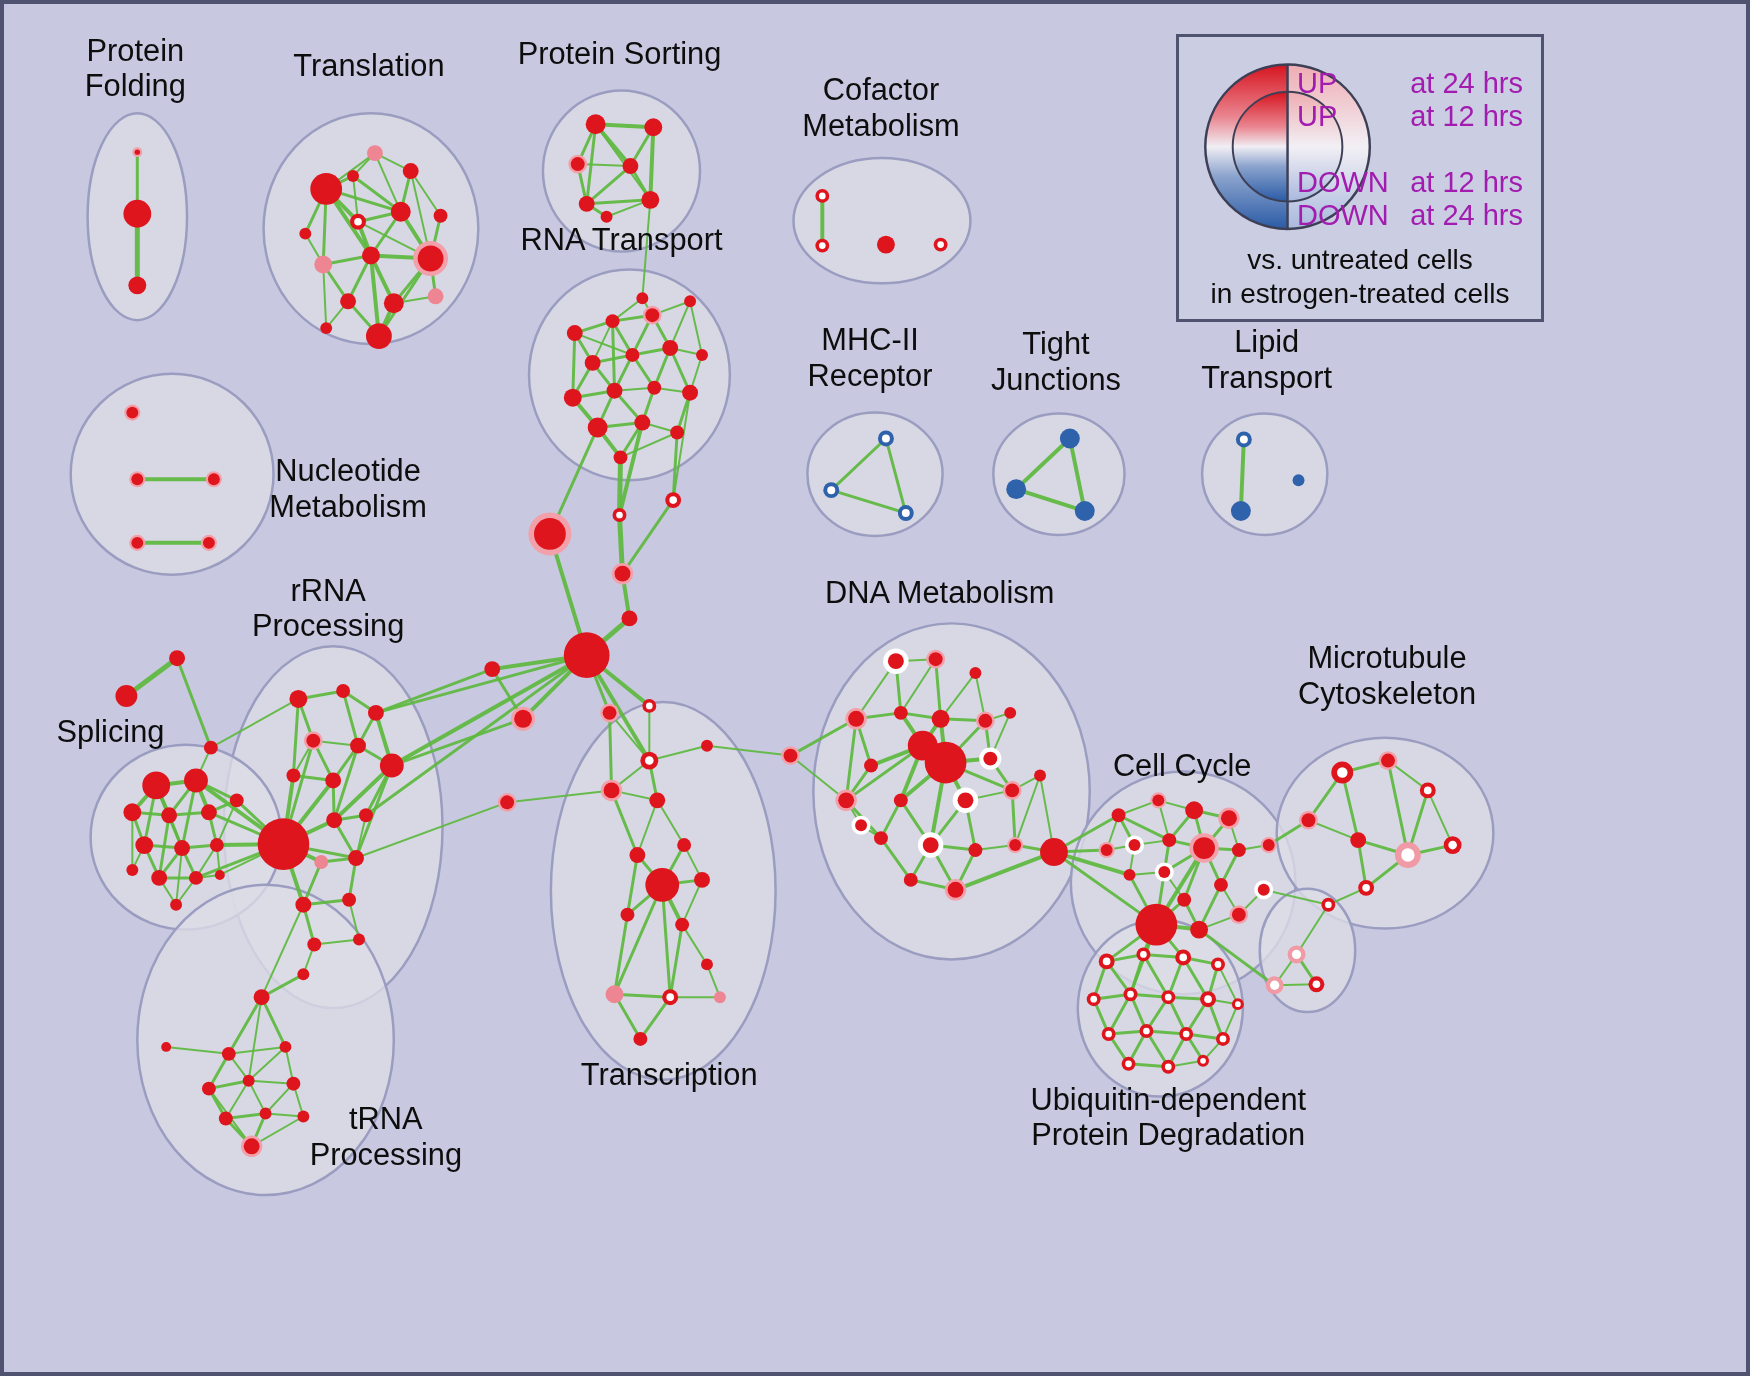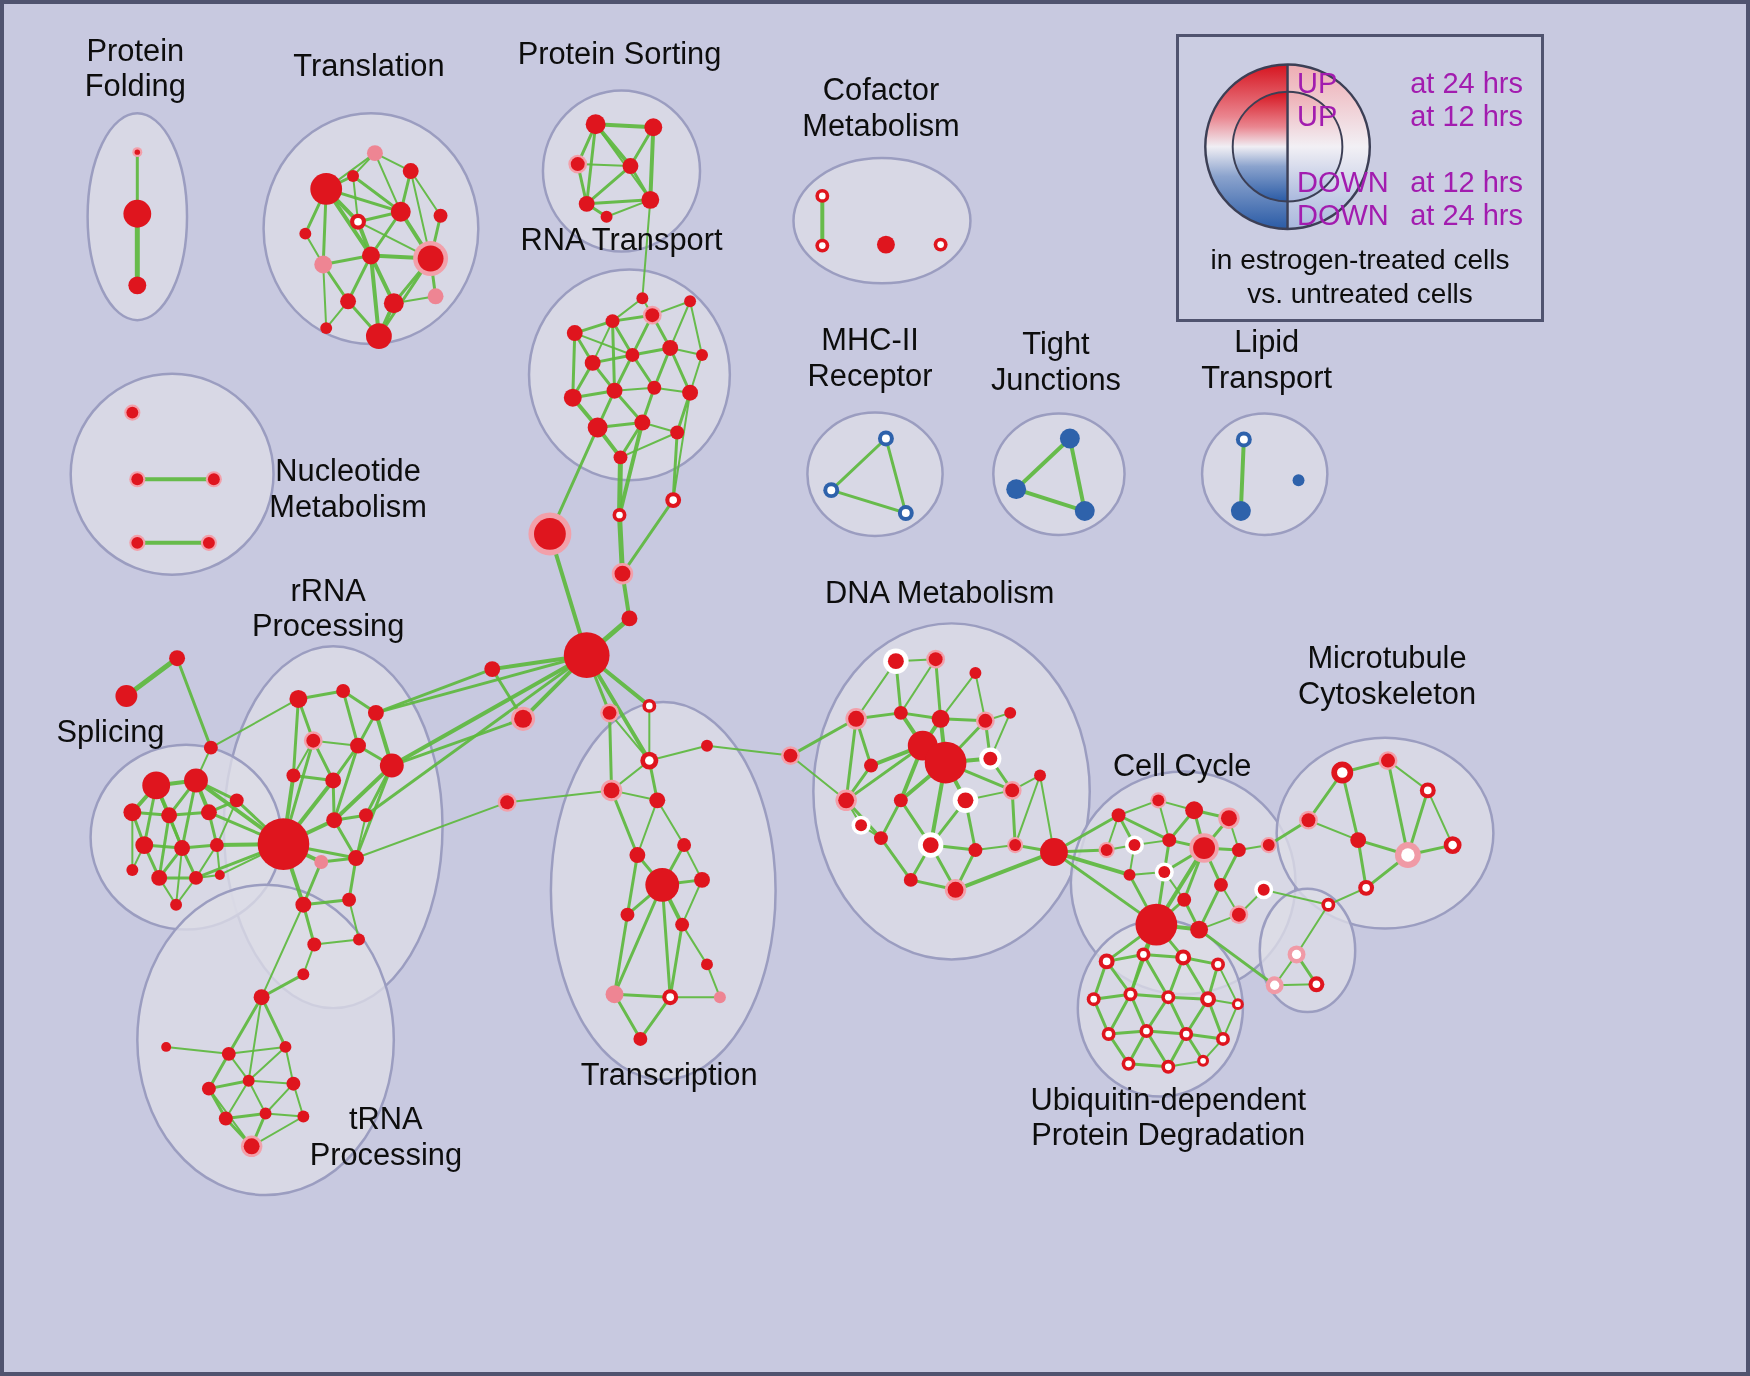--- a/index.html
+++ b/index.html
@@ -805,18 +805,18 @@
     <div class="legend-row" style="top:129px">
       <span>DOWN</span>
       <span>at 12 hrs</span>
     </div>
     <div class="legend-row" style="top:162px">
       <span>DOWN</span>
       <span>at 24 hrs</span>
     </div>
 
     <div class="legend-footer">
+      <div>vs. untreated cells</div>
       <div>in estrogen-treated cells</div>
-      <div>vs. untreated cells</div>
     </div>
   </div>
 
 </div>
 
 </body></html>

